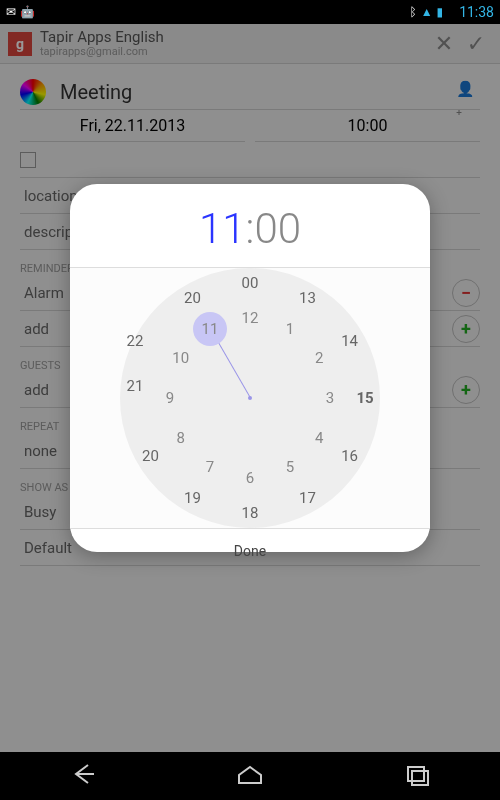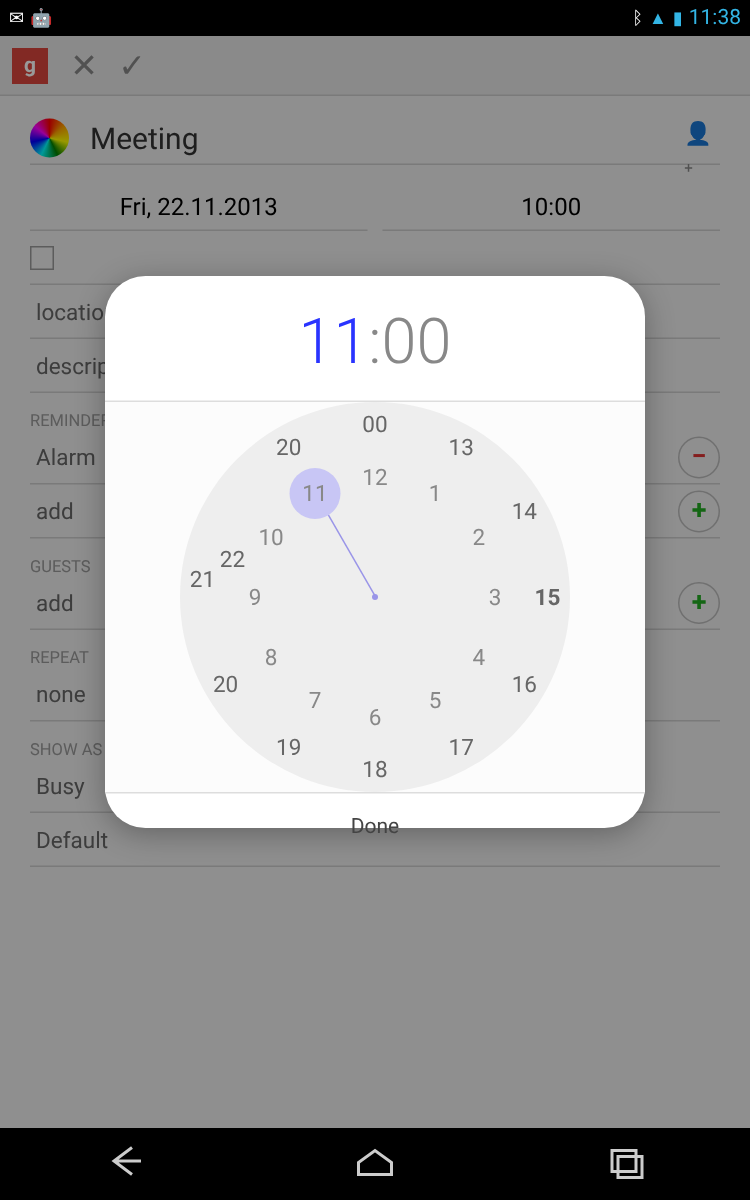--- a/index.html
+++ b/index.html
@@ -2,38 +2,38 @@
 <html><head>
 <meta charset="utf-8">
 <style>
   * { box-sizing: border-box; margin: 0; padding: 0; }
   body { width: 500px; height: 800px; font-family: Roboto, Arial, sans-serif; background: #000; overflow: hidden; position: relative; }
 
   
   .statusbar { height: 24px; background: #000; color: #fff; display: flex; align-items: center; padding: 0 6px; font-size: 12px; }
   .statusbar .left { display: flex; gap: 4px; }
   .statusbar .right { margin-left: auto; display: flex; gap: 4px; align-items: center; }
-  .statusbar .time { color: #33b5e5; font-size: 14px; margin-left: 0; }
+  .statusbar .time { color: #33b5e5; font-size: 14px; margin-left: 12px; }
 
   
   .app { position: absolute; top: 24px; bottom: 48px; left: 0; right: 0; background: #eee; }
 
   
   .header { height: 40px; background: #e6e6e6; display: flex; align-items: center; padding: 0 8px; border-bottom: 1px solid #ccc; }
   .header .gicon { width: 24px; height: 24px; background: #d9453d; color: #fff; display:flex; align-items:center; justify-content:center; font-weight:bold; margin-right:8px; font-size:14px;}
   .header .titleblock { flex: 1; line-height: 1.1; }
   .header .title { font-size: 15px; color: #555; }
   .header .sub { font-size: 11px; color: #999; }
   .header .act { width: 32px; text-align: center; color: #888; font-size: 22px; }
 
   
   .form { padding: 10px 20px; }
   .row { display: flex; align-items: center; height: 36px; border-bottom: 1px solid #ccc; font-size: 15px; color: #333; position: relative; }
   .row .field { flex: 1; padding-left: 4px; color: #666; }
-  .row2 { display: flex; gap: 10px; margin-top: 12px;}
+  .row2 { display: flex; gap: 10px; margin-top: 0;}
   .row2 > div { flex: 1; text-align: center; border-bottom: 1px solid #ccc; padding: 6px 0; position: relative; }
   .section-label { font-size: 11px; color: #999; margin-top: 12px; }
   .roundbtn { width: 28px; height: 28px; border-radius: 50%; border: 1px solid #bbb; display:flex;align-items:center;justify-content:center; margin-left: 8px; font-size:18px; font-weight:bold; }
   .roundbtn.minus { color: #d33; }
   .roundbtn.plus { color: #2a2; }
   .colordot { width: 26px; height: 26px; border-radius: 50%; background: conic-gradient(red,orange,yellow,green,cyan,blue,magenta,red); margin-right: 10px; }
   .addguest { width:24px;height:24px; color:#888; }
   .chk { width:16px;height:16px;border:1px solid #999; margin-right:10px;}
 
   
@@ -68,20 +68,24 @@
     <span>ᛒ</span>
     <span style="color:#33b5e5">▲</span>
     <span style="color:#33b5e5">▮</span>
     <span class="time">11:38</span>
   </div>
 </div>
 
 <div class="app">
   <div class="header">
     <div class="gicon">g</div>
+    <div class="titleblock">
+      <div class="title">Tapir Apps English</div>
+      <div class="sub">tapirapps@gmail.com</div>
+    </div>
     <div class="act">✕</div>
     <div class="act">✓</div>
   </div>
 
   <div class="form">
     <div class="row">
       <div class="colordot"></div>
       <div class="field" style="font-size:20px;color:#333">Meeting</div>
       <div class="addguest">👤₊</div>
     </div>
@@ -158,21 +162,21 @@
           <div class="num" style="left: 130px; top: 15px;">00</div>
           <div class="num" style="left: 187.5px; top: 30.4071px;">13</div>
           <div class="num" style="left: 229.593px; top: 72.5px;">14</div>
           <div class="num" style="left: 245px; top: 130px; font-weight: bold;">15</div>
           <div class="num" style="left: 229.593px; top: 187.5px;">16</div>
           <div class="num" style="left: 187.5px; top: 229.593px;">17</div>
           <div class="num" style="left: 130px; top: 245px; text-align: right;">18</div>
           <div class="num" style="left: 72.5px; top: 229.593px;">19</div>
           <div class="num" style="left: 30.4071px; top: 187.5px;">20</div>
           <div class="num" style="left: 15px; top: 118px;">21</div>
-          <div class="num" style="left: 35px; top: 72.5px; margin-top: 32px;">22</div>
+          <div class="num" style="left: 15px; top: 72.5px;">22</div>
           <div class="num" style="left: 72.5px; top: 30.4071px;">20</div>
         </div>
     </div>
     <div class="donebar">Done</div>
   </div>
 </div>
 
 <div class="navbar">
   <div>
     <svg width="26" height="26">

